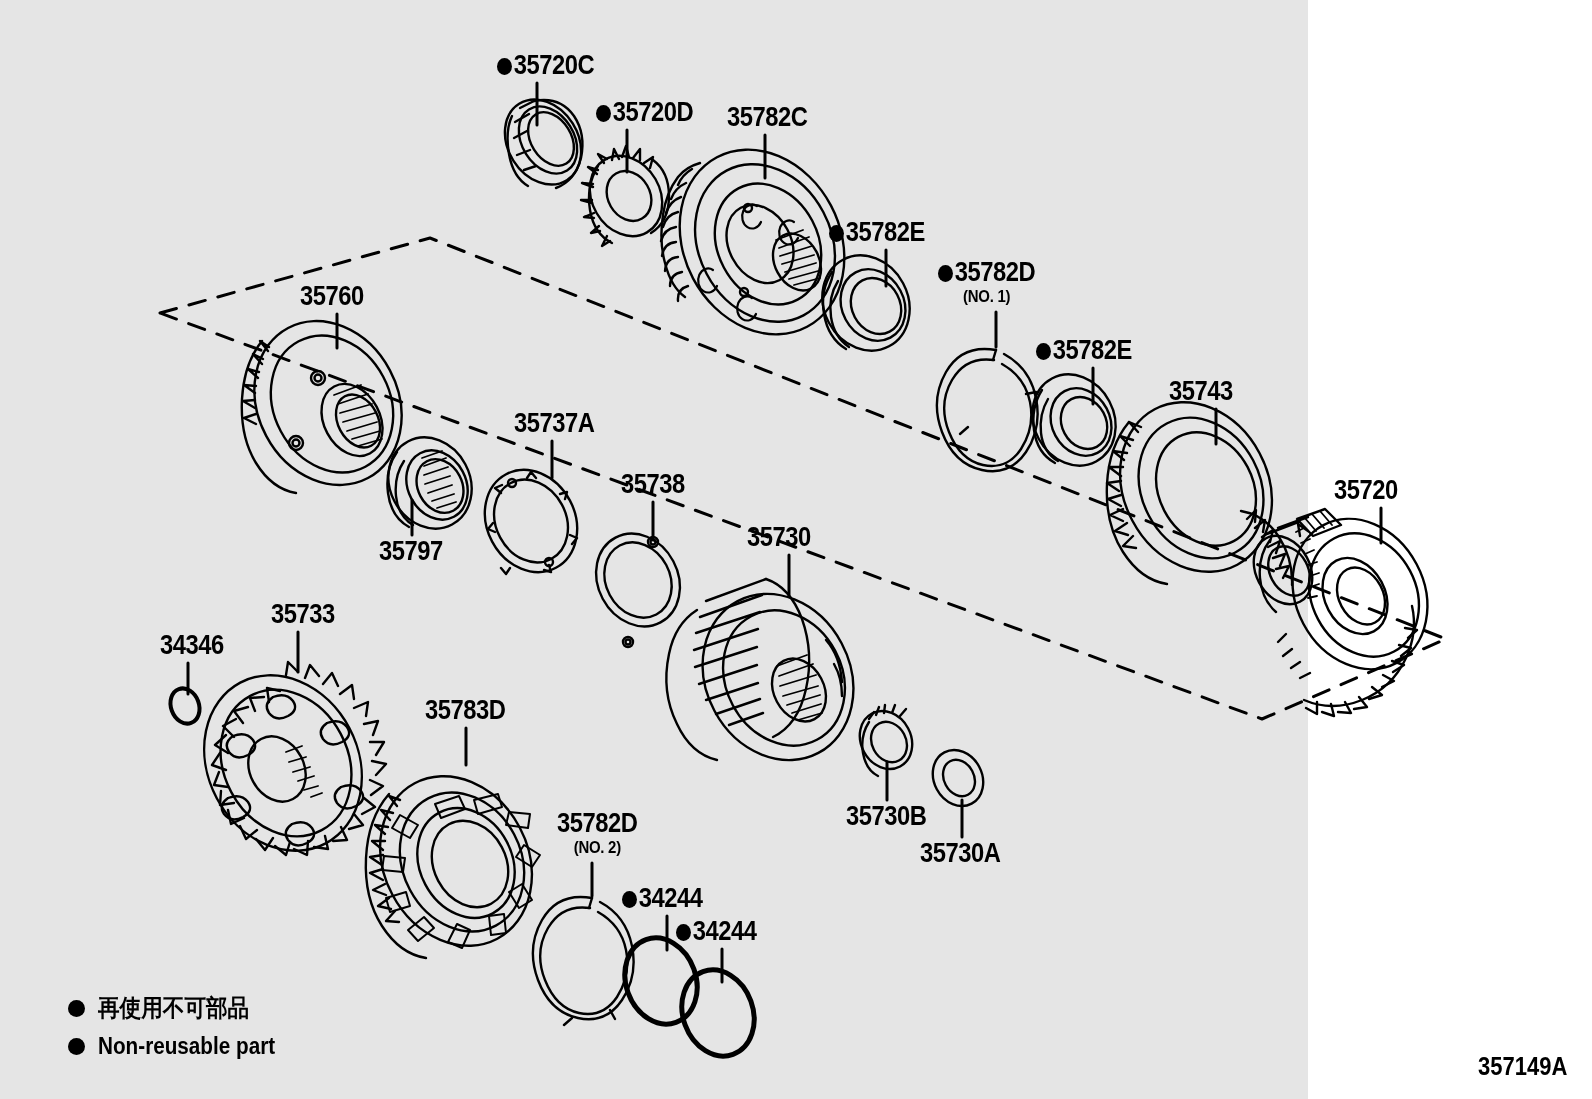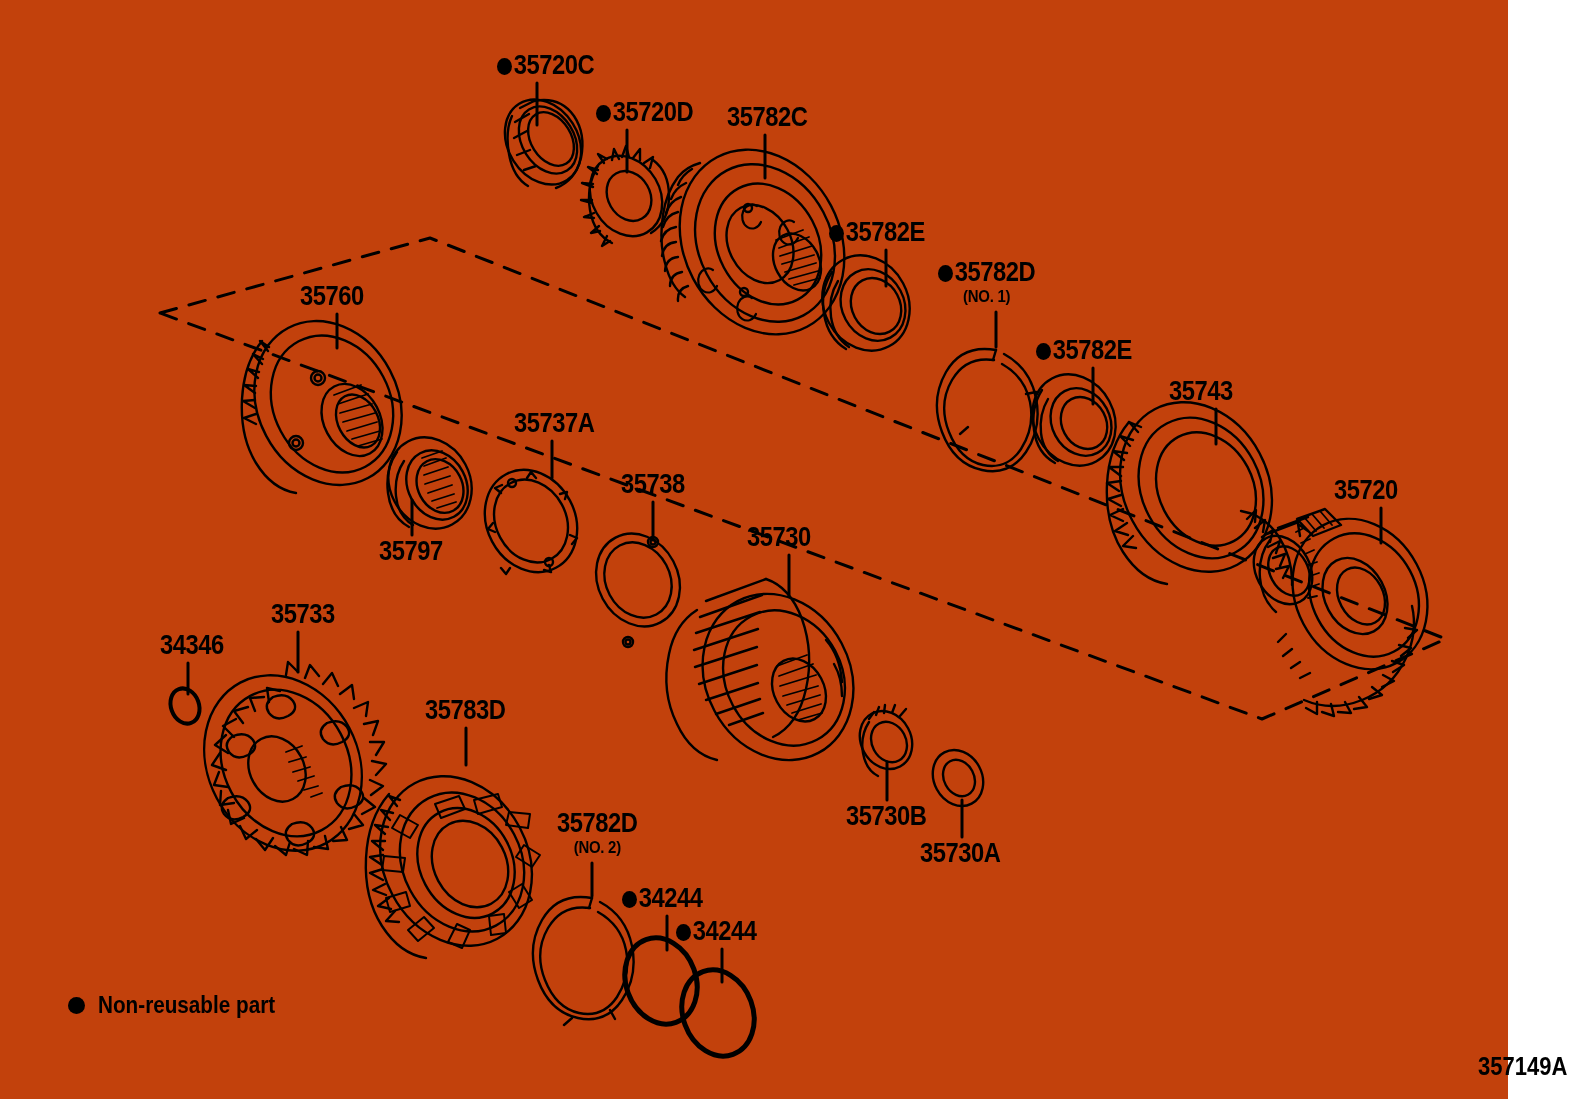--- a/index.html
+++ b/index.html
@@ -1,18 +1,18 @@
 <!DOCTYPE html>
 <html><head>
 <meta charset="utf-8">
 <style>
   html,body{margin:0;padding:0;background:#ffffff;}
   body{width:1592px;height:1099px;overflow:hidden;
        font-family:"Liberation Sans","DejaVu Sans",sans-serif;color:#000;}
-  #stage{position:relative;width:1508px;height:1099px;background:#c2410c;}
+  #stage{position:relative;width:1308px;height:1099px;background:#e5e5e5;}
   #art{position:absolute;left:0;top:0;width:1592px;height:1099px;}
   .lbl{position:absolute;white-space:nowrap;font-weight:bold;
        font-family:"Liberation Sans","DejaVu Sans",sans-serif;
        font-size:27px;letter-spacing:-0.5px;line-height:1;
        transform:scaleX(0.88);transform-origin:left top;}
   .lbl .sub{display:block;font-size:17px;letter-spacing:-0.3px;
             margin-top:2px;text-align:center;}
   .dot{display:inline-block;width:17px;height:17px;border-radius:50%;
        background:#000;vertical-align:-1px;margin-right:2px;}
   .legend{position:absolute;left:68px;top:992px;}
@@ -362,19 +362,23 @@
       <div class="lbl" style="left: 271px; top: 601px;"><span>35733</span></div>
       <div class="lbl" style="left: 425px; top: 697px;"><span>35783D</span></div>
       <div class="lbl" style="left: 557px; top: 810px;"><span>35782D</span><span class="sub">(NO. 2)</span></div>
       <div class="lbl" style="left: 622px; top: 885px;"><span class="dot"></span><span>34244</span></div>
       <div class="lbl" style="left: 676px; top: 918px;"><span class="dot"></span><span>34244</span></div>
     </div>
 
   <div class="legend">
     <div class="row">
       <span class="dot"></span>
+      <span class="txt jp">再使用不可部品</span>
+    </div>
+    <div class="row">
+      <span class="dot"></span>
       <span class="txt">Non-reusable part</span>
     </div>
   </div>
 
   <div class="figid">357149A</div>
 
 </div>
 
 </body></html>

